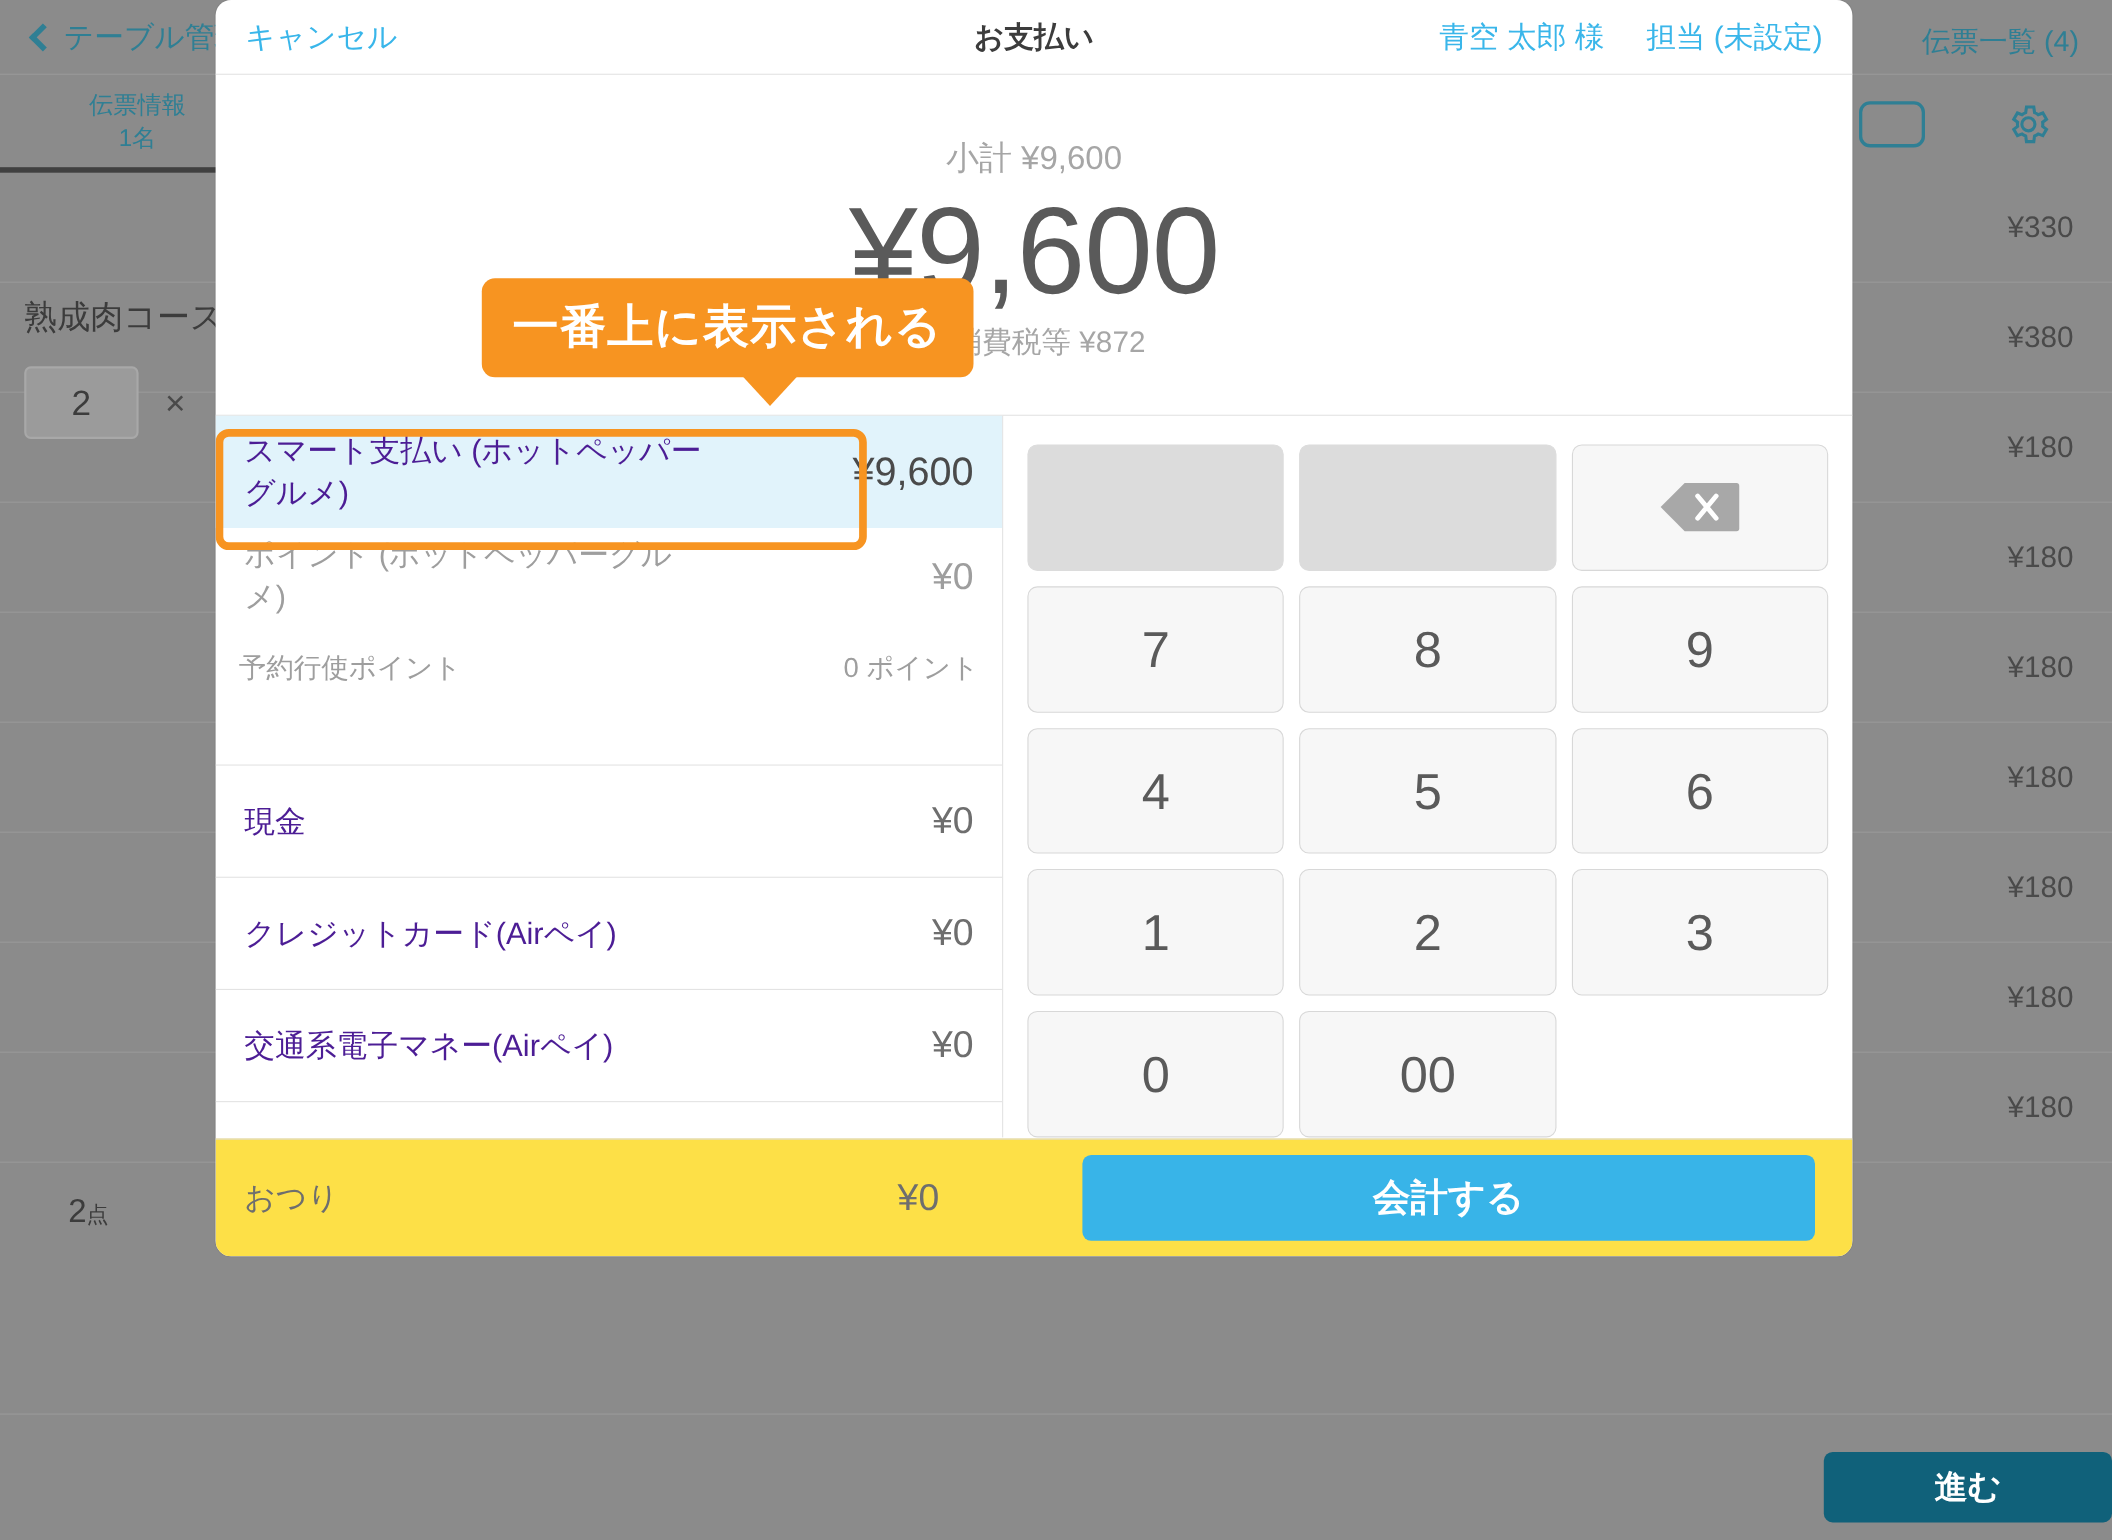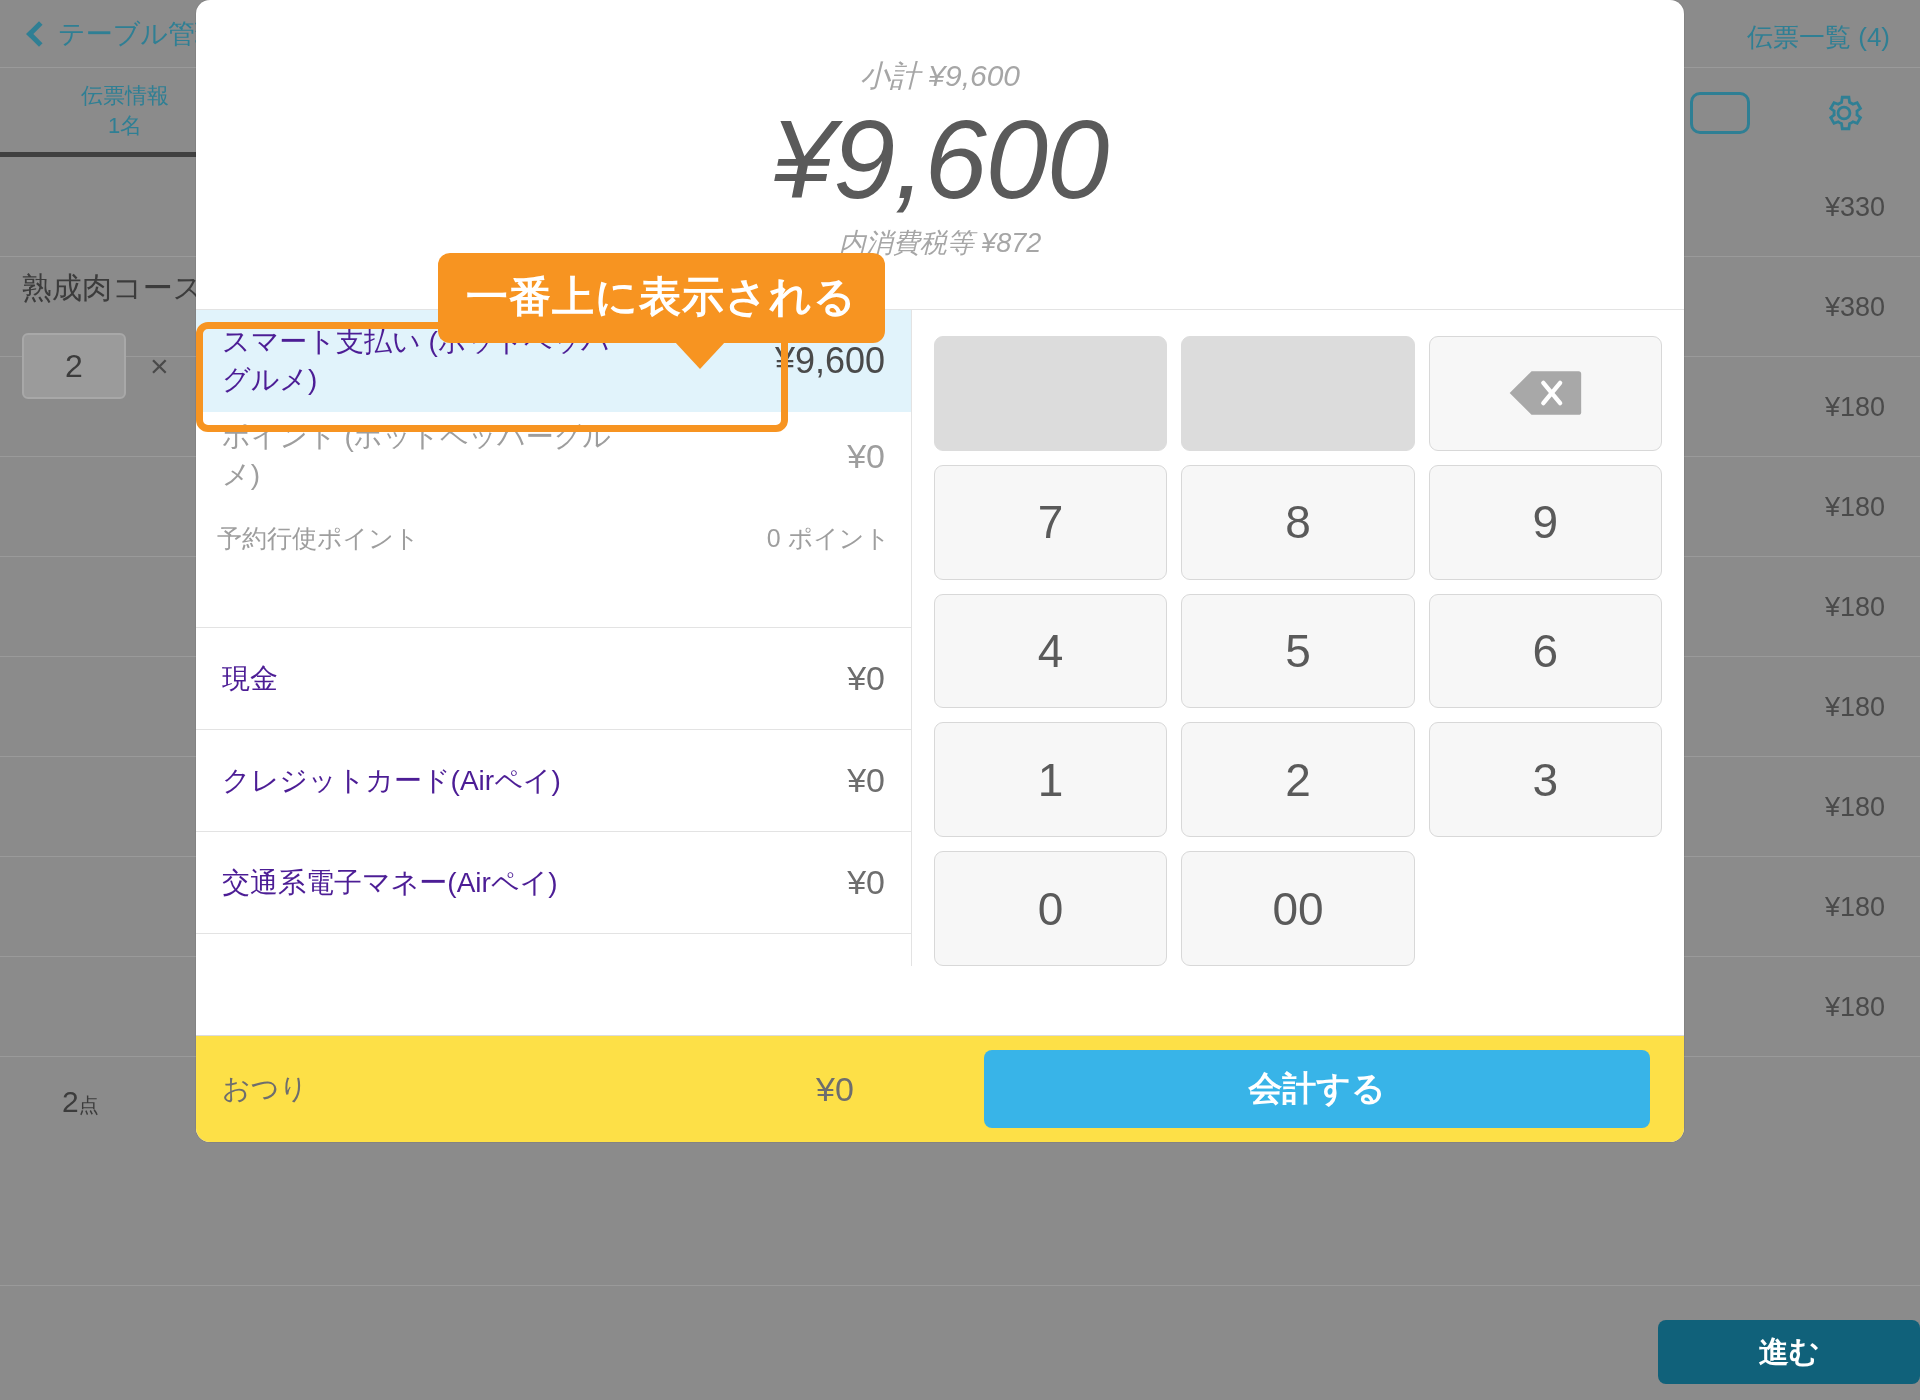--- a/index.html
+++ b/index.html
@@ -124,21 +124,20 @@
   .m-head-right {
     position: absolute; right: 27px; display: flex; align-items: center; gap: 38px;
   }
   .m-customer, .m-staff { color: #39b6ea; font-size: 27px; }
 
   .totals {
     height: 310px; position: relative;
     display: flex; flex-direction: column; align-items: center;
     justify-content: center;
     border-bottom: 1px solid #e3e3e3;
-    font-style: italic;
   }
   .subtotal {
     color: #a6a6a6; font-size: 30px; margin-top: 8px;
   }
   .grand {
     color: #5a5a5a; font-size: 112px; font-weight: 300;
     line-height: 1.05; letter-spacing: -1px; margin-top: 4px;
   }
   .taxline {
     color: #a6a6a6; font-size: 27px; margin-top: 6px;
@@ -303,20 +302,28 @@
 
   <div class="bg-bottom"></div>
   <div class="bg-ten">
     <span>2</span><small>点</small>
   </div>
   <div class="bg-susumu">進む</div>
 </div>
 
 <div class="modal">
 
+  <div class="modal-head">
+    <span class="m-cancel">キャンセル</span>
+    <span class="m-title">お支払い</span>
+    <span class="m-head-right">
+      <span class="m-customer">青空 太郎 様</span>
+      <span class="m-staff">担当 (未設定)</span>
+    </span>
+  </div>
 
   <div class="totals">
     <div class="subtotal">
       <span>小計</span>
       <span>¥9,600</span>
     </div>
     <div class="grand">¥9,600</div>
     <div class="taxline">
       <span>内消費税等</span>
       <span>¥872</span>

